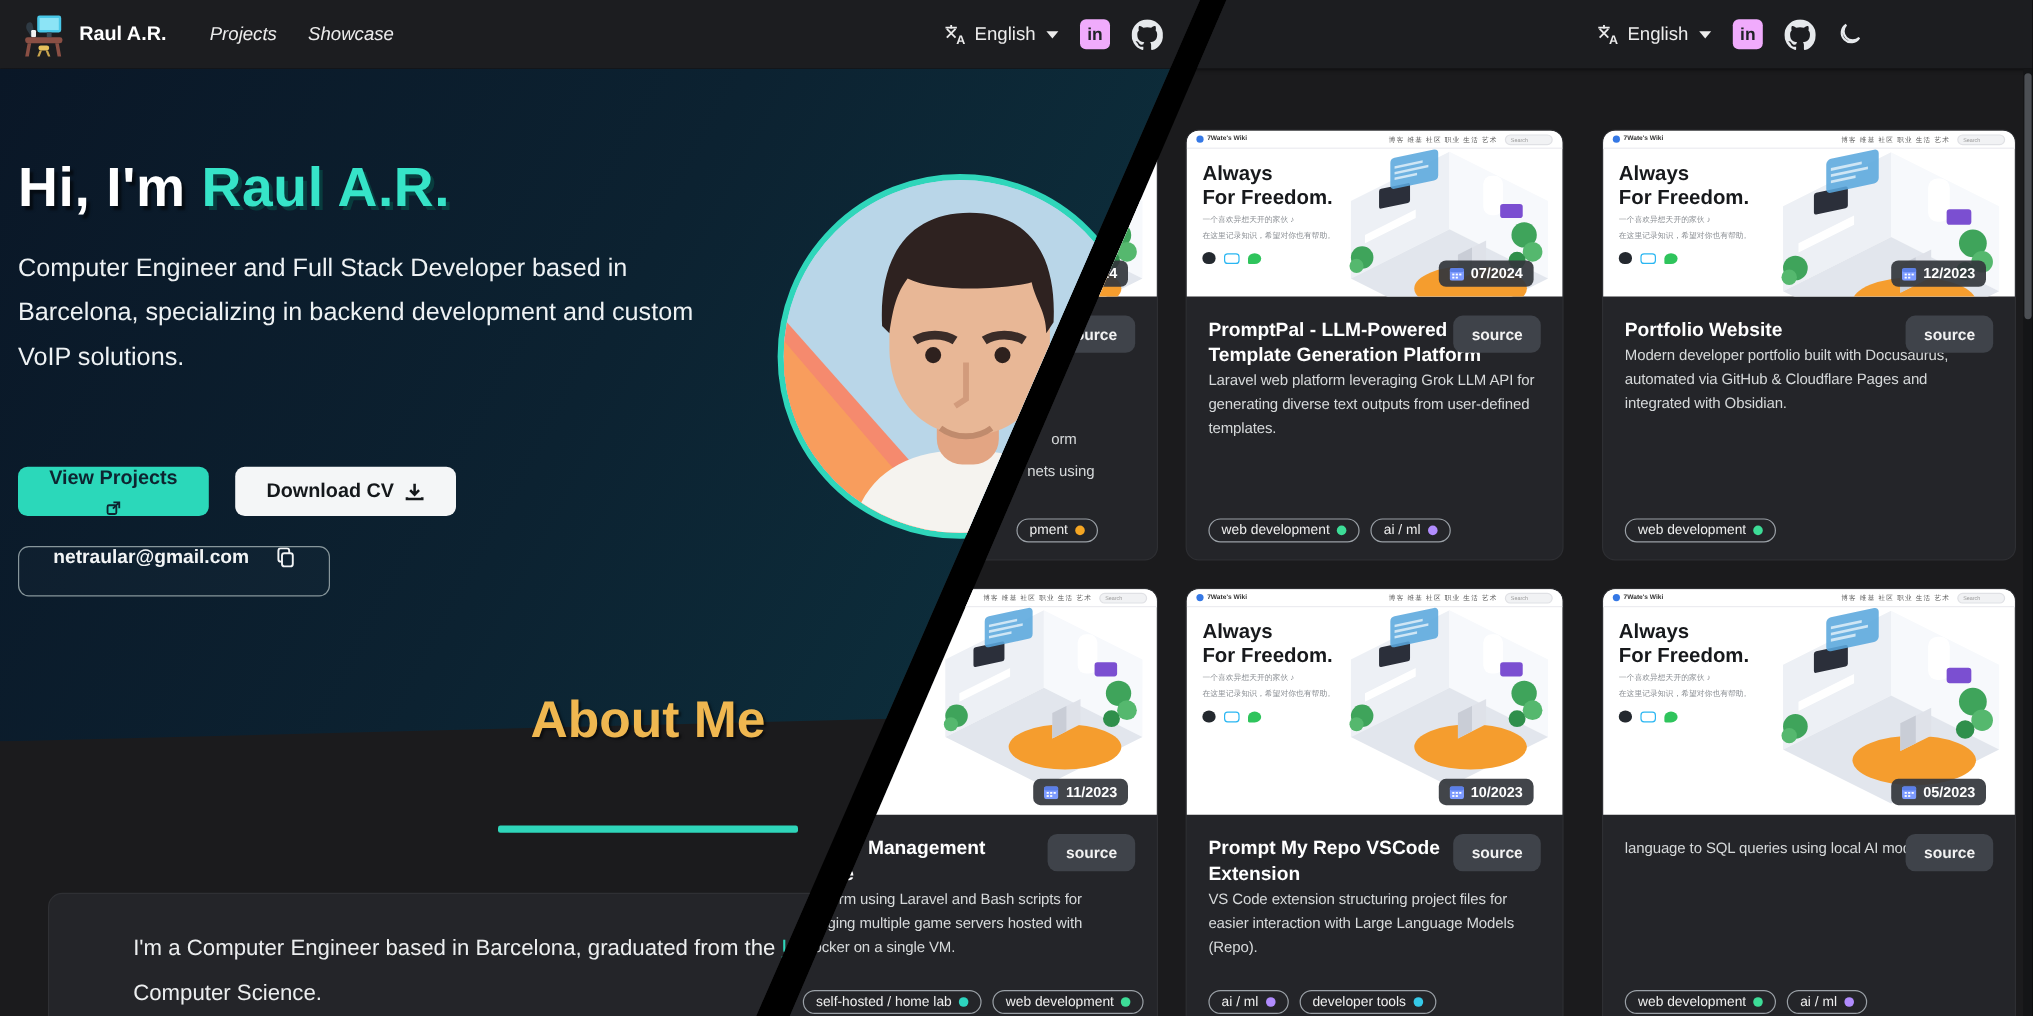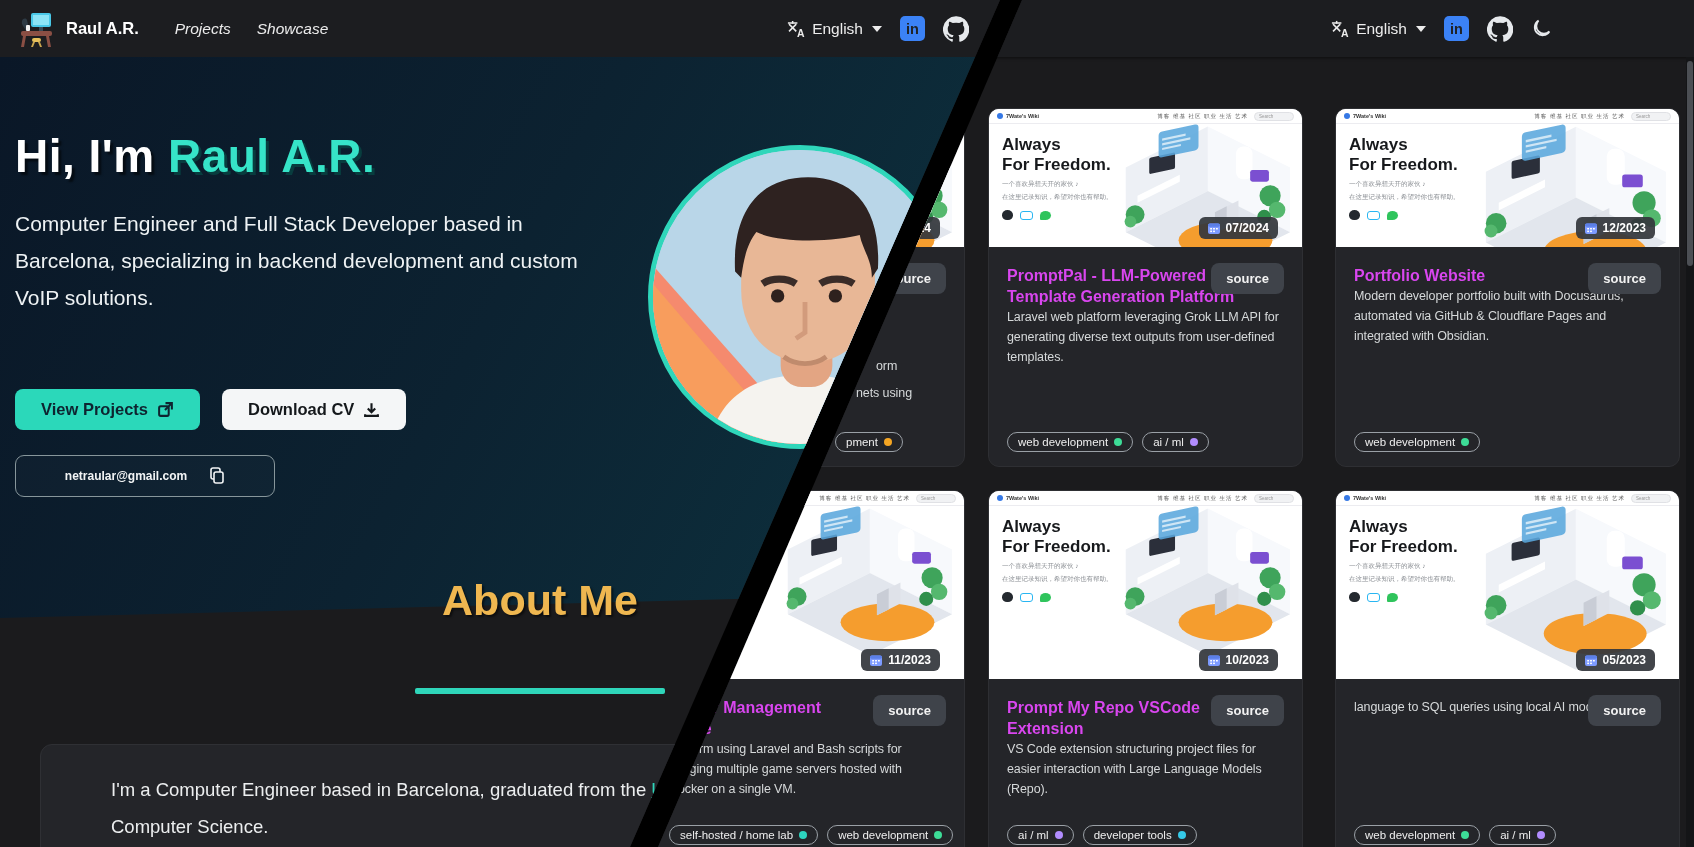--- a/index.html
+++ b/index.html
@@ -17,46 +17,46 @@
   .nav-inner { height:57px; display:flex; align-items:center; padding:0 16px; }
   .nav-inner.narrow { width:1024px; }
   .nav-inner.wide { width:1568px; justify-content:flex-end; }
   .brand { color:#fff; font-weight:bold; font-size:16.5px; margin:0 10px 0 10px; }
   .nav-link { color:#ececec; font-size:15.5px; margin-left:26px; cursor:pointer;font-style:italic; }
   .nav-controls { margin-left:auto; display:flex; align-items:center; gap:18px; }
   .nav-controls.fixed { margin-left:0; }
   .lang { display:flex; align-items:center; gap:7px; color:#ececec; font-size:15.5px; }
   .caret { width:0; height:0; border-left:5px solid transparent; border-right:5px solid transparent;
     border-top:6px solid #ececec; margin-left:2px; }
-  .li-badge { width:25px; height:25px; background:#3b82f6; color:#202327; border-radius:5px;
+  .li-badge { width:25px; height:25px; background:#f0abfc; color:#202327; border-radius:5px;
     font-weight:800; font-size:14.5px; display:flex; align-items:center; justify-content:center; }
   .gh-icon svg { display:block; }
   .moon svg { display:block; }
 
   
   .hero { position:absolute; top:57px; left:0; width:1010px; height:561px;
     background:linear-gradient(118deg,#0a1727 0%,#0c2231 48%,#0d3340 100%);
     clip-path:polygon(0 0,100% 0,100% 535px,0 561px); }
   .hero h1 { position:absolute; top:72px; left:15px; font-size:46px; color:#fff;
     letter-spacing:.5px; text-shadow:3px 3px 2px rgba(0,0,0,.55); }
   .hero h1 .accent { color:#36e4c8; text-shadow:3px 3px 0 rgba(8,64,64,.9); }
   .hero-sub { position:absolute; top:148px; left:15px; }
   .hero-sub div { color:#eef2f4; font-size:21px; line-height:37px; white-space:nowrap; }
   .status { position:absolute; top:272px; left:15px; display:flex; align-items:center; gap:10px;
     color:#e9edee; font-size:18px; }
   .status a { color:#35e3c9; font-weight:bold; text-decoration:underline; }
   .btn-row { position:absolute; top:332px; left:15px; display:flex; gap:22px; }
   .btn { display:flex; align-items:center; gap:9px; height:41px; padding:0 26px;
     border:none; border-radius:8px; font-weight:bold; font-size:16.5px; cursor:pointer;
     font-family:"Liberation Sans",sans-serif; }
-  .btn.teal { background:#2bd8ba; color:#0e2430; }
+  .btn.teal { background:#2bd8ba; color:#0e2430;flex-direction:column; }
   .btn.white { background:#f4f6f7; color:#14181b; }
   .email-chip { position:absolute; top:398px; left:15px; width:260px; height:42px;
-    border:1.5px solid #87969b; border-radius:9px; display:flex; align-items:center;
-    justify-content:center; gap:22px; color:#f2f4f5; font-weight:bold; font-size:12px;
+    border:1.5px solid #87969b; border-radius:9px; display:flex; align-items:flex-start;
+    justify-content:center; gap:22px; color:#f2f4f5; font-weight:bold; font-size:16px;
     background:rgba(255,255,255,.02); cursor:pointer; }
 
   
   .avatar { position:absolute; top:88px; left:648px; width:304px; height:304px;
     border-radius:50%; border:5px solid #2fd6ba; overflow:hidden; background:#b9d6e8; }
   .avatar svg { display:block; }
 
   
   .about-title { position:absolute; top:576px; left:0; width:1080px; text-align:center;
     color:#efb750; font-size:43px; font-weight:bold; text-shadow:2px 2px 2px rgba(0,0,0,.5); }
@@ -88,36 +88,36 @@
   .mini-icons { display:flex; gap:7px; margin-top:9px; align-items:center; }
   .mini-icons i { display:block; }
   .mi-gh { width:11px; height:10px; background:#24292f; border-radius:50% 50% 45% 45%; }
   .mi-bili { width:13px; height:9px; background:#fff; border:1.5px solid #29b6f2; border-radius:3px; }
   .mi-wc { width:11px; height:9px; background:#2fc45c; border-radius:50% 50% 50% 10%; }
   .room { position:absolute; right:0; top:14px; bottom:0; width:60%; }
   .badge { position:absolute; right:24px; bottom:8px; background:rgba(52,55,60,.93);
     border-radius:6px; padding:4px 9px; display:flex; align-items:center; gap:6px; z-index:3; }
   .badge-date { color:#fff; font-size:12px; font-weight:bold; }
   .body { position:relative; padding:18px; }
-  .title { color:#d946ef; font-weight:bold; font-size:16px; line-height:21px; cursor:pointer; }
+  .title { color:#ffffff; font-weight:bold; font-size:16px; line-height:21px; cursor:pointer; }
   .title div { white-space:nowrap; }
   .source { position:absolute; top:16px; right:18px; background:#3f434a; color:#f2f2f2;
     border:none; border-radius:8px; font-weight:bold; font-size:13px; padding:8px 15px;
     cursor:pointer; font-family:"Liberation Sans",sans-serif; }
   .desc { }
   .desc div { color:#d6d9da; font-size:12.5px; line-height:20px; white-space:nowrap; letter-spacing:-.1px; }
   .tags { position:absolute; left:18px; bottom:14px; display:flex; gap:9px; }
   .tag { display:flex; align-items:center; gap:6px; border:1px solid #9aa0a6; border-radius:999px;
     padding:3px 10px; color:#eeeeee; font-size:11.5px; white-space:nowrap; cursor:pointer; }
   .tag .dot { width:8px; height:8px; border-radius:50%; display:inline-block; }
   .card-a1 .desc { margin-top:88px; }
   .card-a1 .desc div { line-height:27px; }
   .card-a1 .desc div:nth-child(1) { padding-left:207px; }
   .card-a1 .desc div:nth-child(2) { padding-left:187px; }
-  .card-a1 .tags { left:184px; }
+  .card-a1 .tags { left:196px; }
   .card-a2 .title div:nth-child(2) { padding-left:16px; }
 
   
   .scrollbar { position:absolute; right:0; top:57px; width:8px; height:790px; background:#141517; }
   .scroll-thumb { position:absolute; right:1px; top:4px; width:6px; height:205px;
     background:#4c4f54; border-radius:3px; cursor:pointer; }
 </style>
 </head>
 <body>
 

